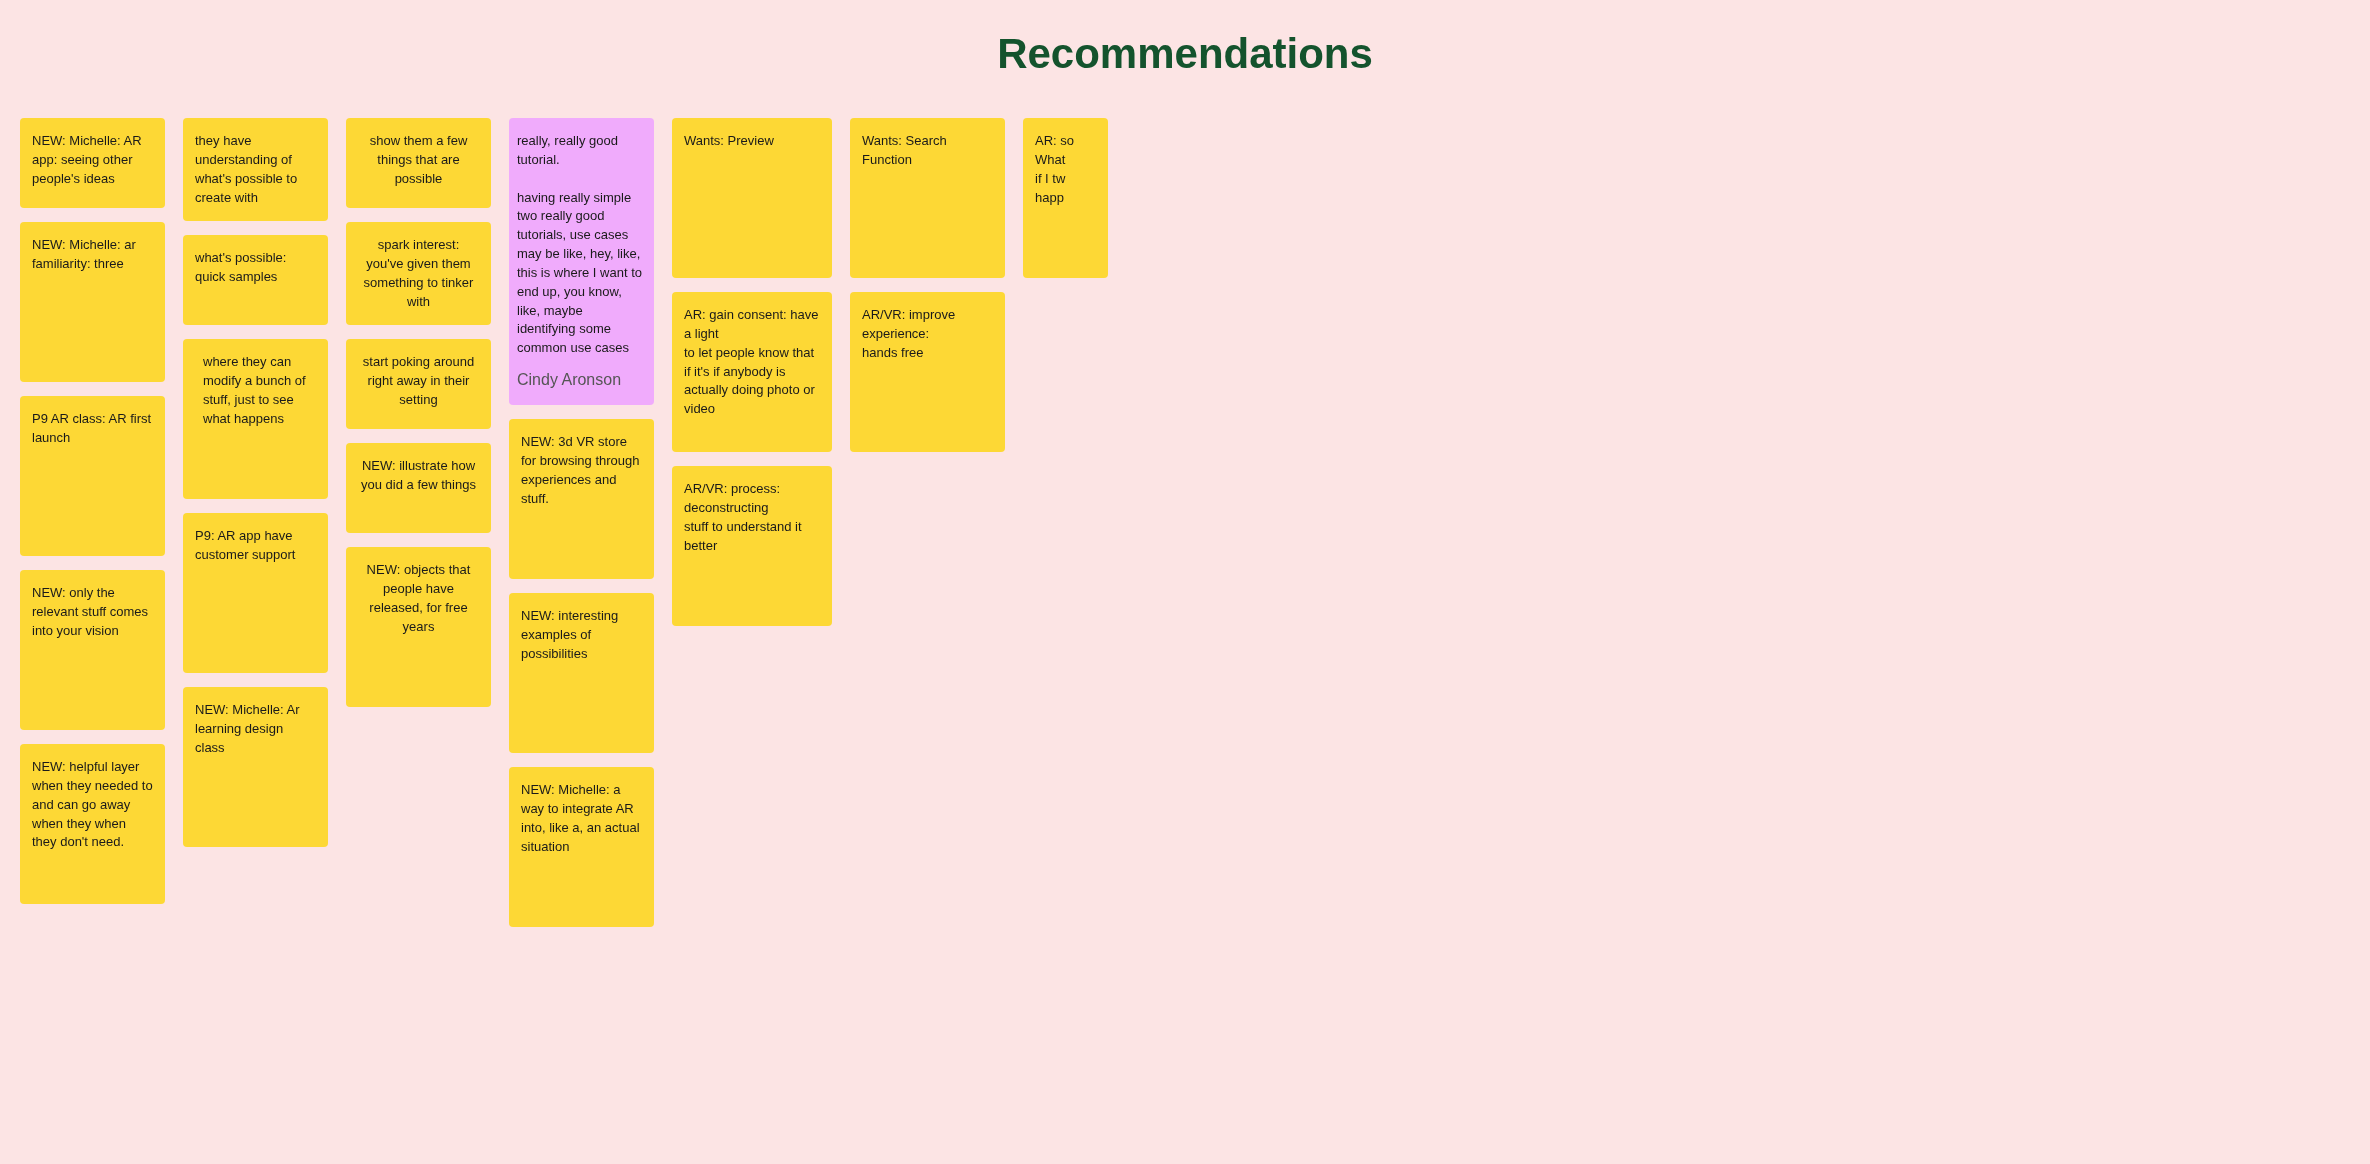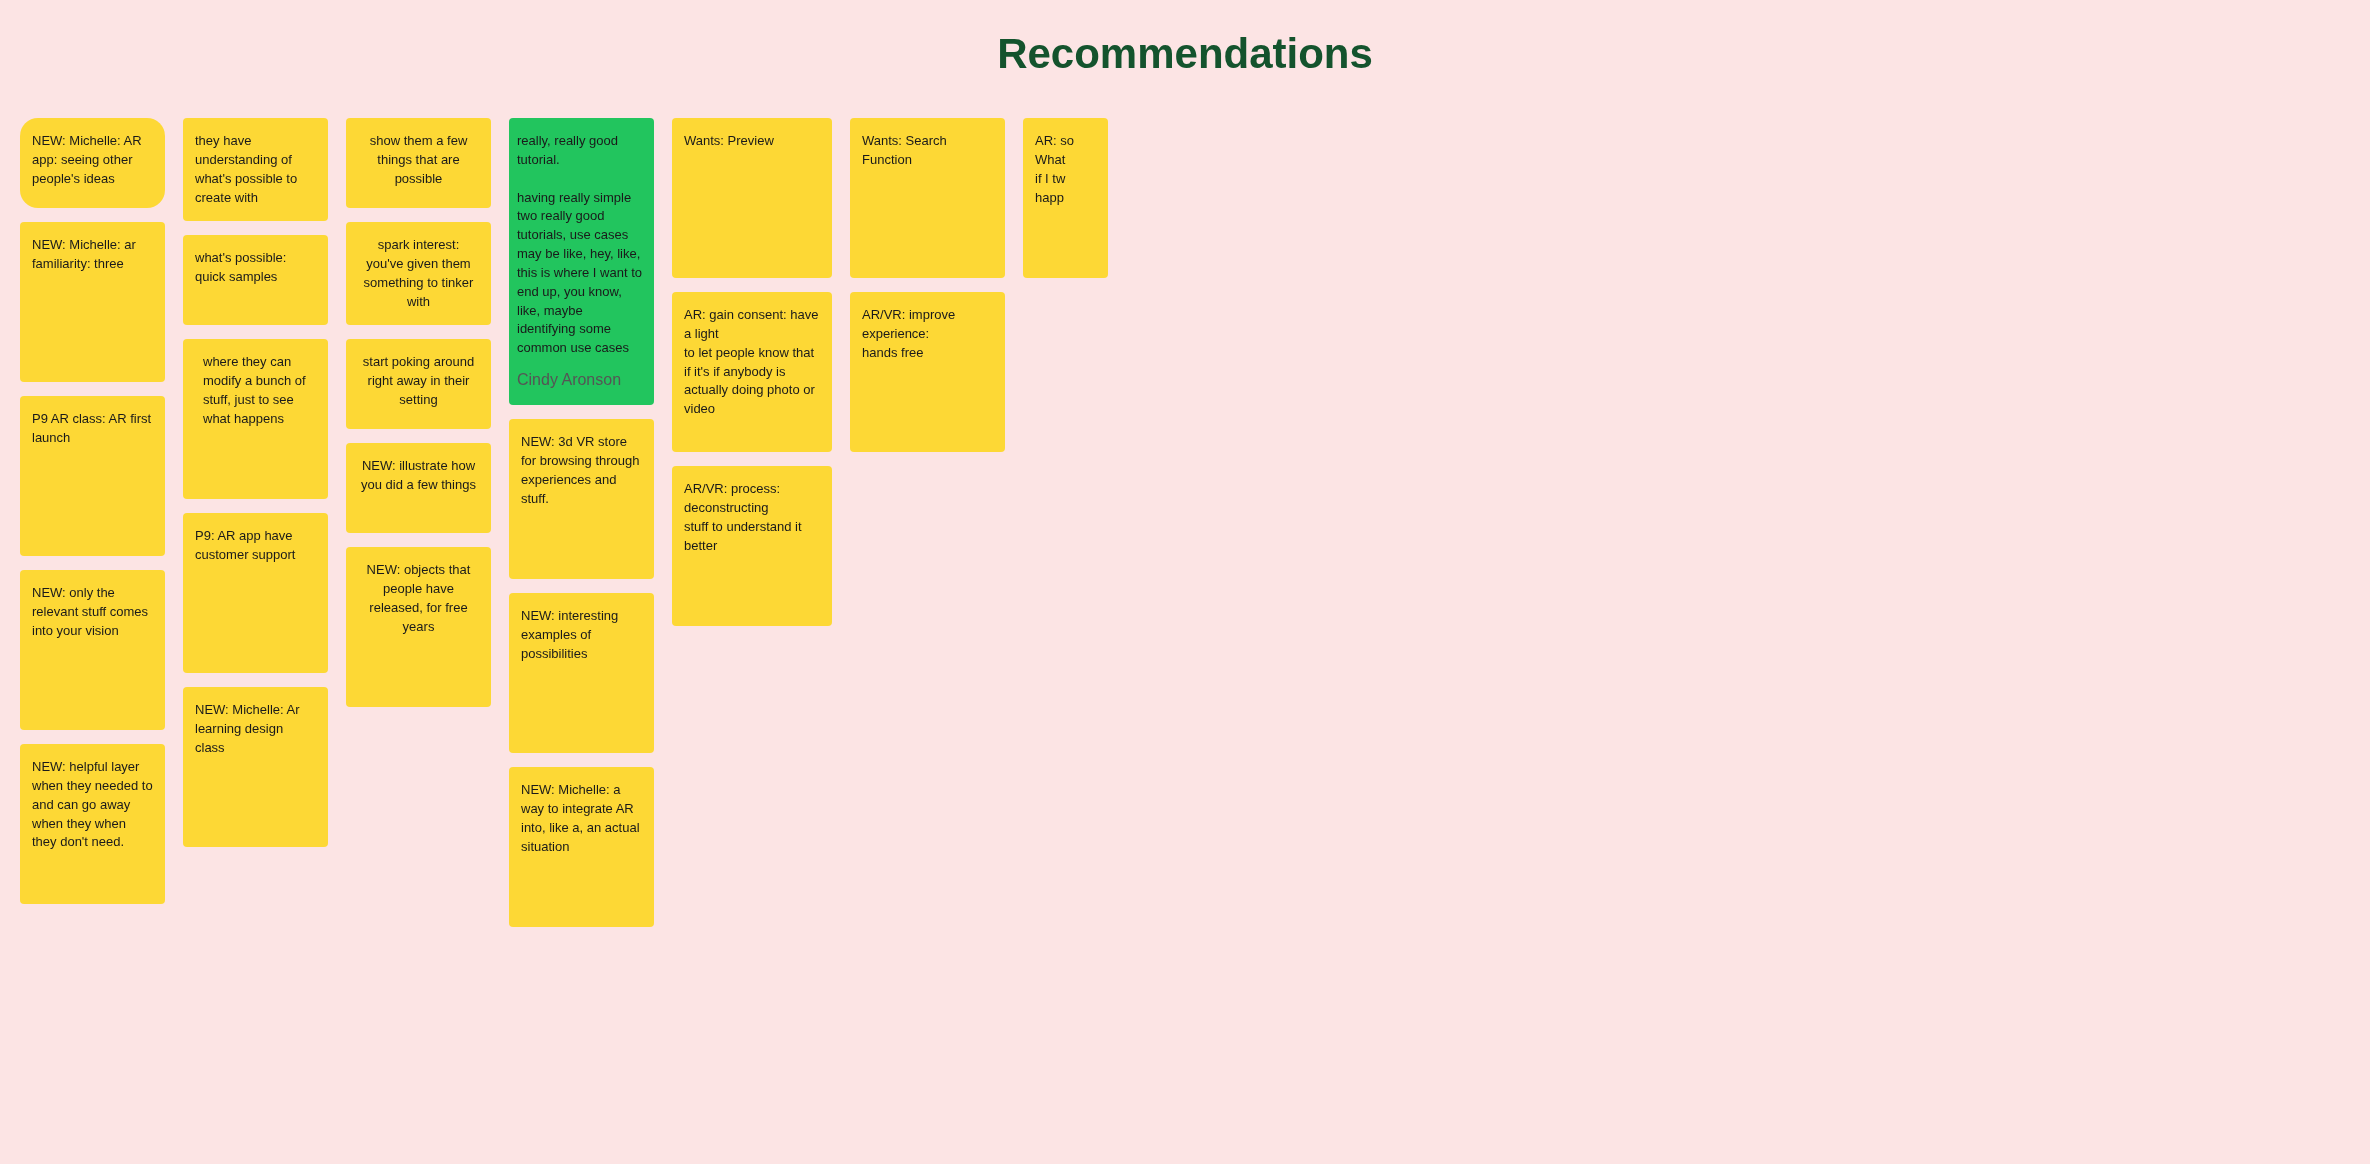--- a/index.html
+++ b/index.html
@@ -33,38 +33,38 @@
     .card {
       background: #fdd835;
       border-radius: 4px;
       padding: 14px 12px;
       font-size: 13px;
       line-height: 1.45;
       color: #1a1a1a;
       min-height: 80px;
     }
     .card.blue-card {
-      background: #22c55e;
+      background: #f0abfc;
       font-size: 13px;
       padding-left: 8px;
     }
     .card .author {
       font-size: 16px;
       color: #555;
       margin-top: 10px;
     }
   </style>
 </head>
 <body>
 
 <h1>Recommendations</h1>
 
 <div class="board" id="board">
     <div class="column" style="min-width: 145px; max-width: 145px;">
-      <div class="card" style="min-height: 90px; border-radius: 18px;"><span style="white-space: pre-line;">NEW: Michelle: AR app: seeing other people's ideas</span></div>
+      <div class="card" style="min-height: 90px;"><span style="white-space: pre-line;">NEW: Michelle: AR app: seeing other people's ideas</span></div>
       <div class="card" style="min-height: 160px;"><span style="white-space: pre-line;">NEW: Michelle: ar familiarity: three</span></div>
       <div class="card" style="min-height: 160px;"><span style="white-space: pre-line;">P9 AR class: AR first launch</span></div>
       <div class="card" style="min-height: 160px;"><span style="white-space: pre-line;">NEW: only the relevant stuff comes into your vision</span></div>
       <div class="card" style="min-height: 160px;"><span style="white-space: pre-line;">NEW: helpful layer when they needed to and can go away when they when they don't need.</span></div>
     </div>
     <div class="column" style="min-width: 145px; max-width: 145px;">
       <div class="card" style="min-height: 90px;"><span style="white-space: pre-line;">they have understanding of what's possible to create with</span></div>
       <div class="card" style="min-height: 90px;"><span style="white-space: pre-line;">what's possible: quick samples</span></div>
       <div class="card" style="min-height: 160px; padding-left: 20px;"><span style="white-space: pre-line;">where they can modify a bunch of stuff, just to see what happens</span></div>
       <div class="card" style="min-height: 160px;"><span style="white-space: pre-line;">P9: AR app have customer support</span></div>

